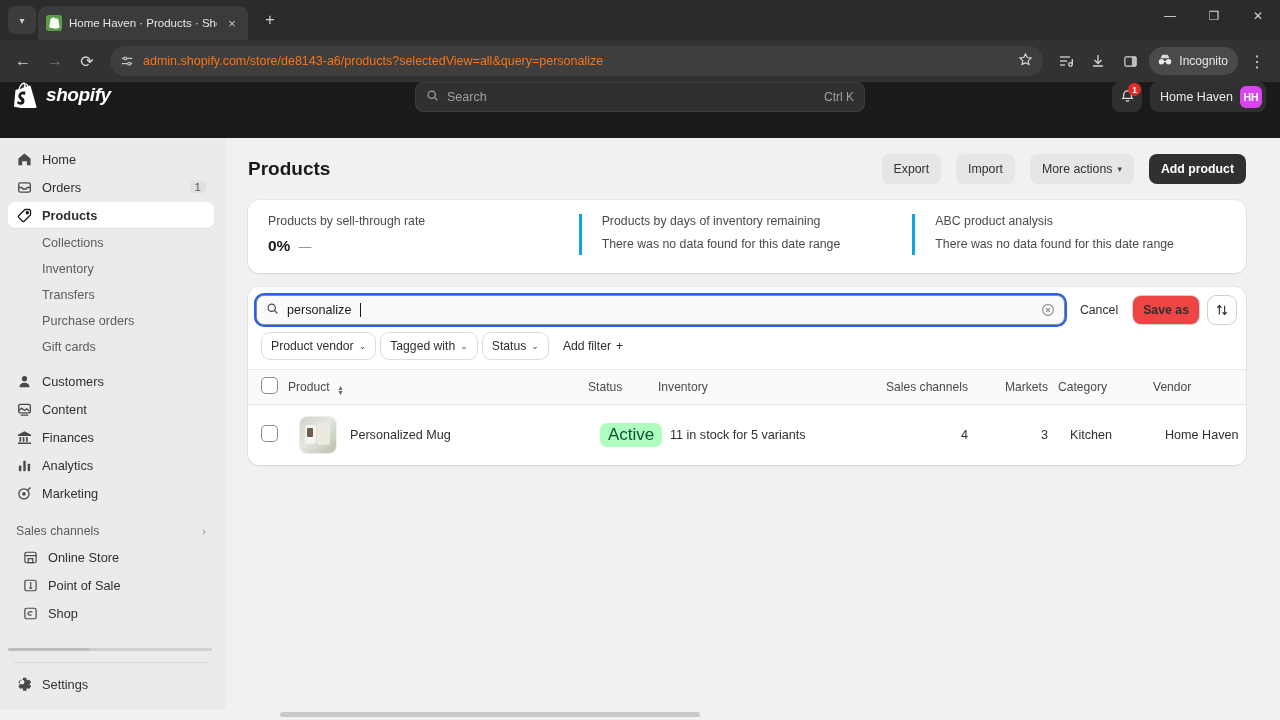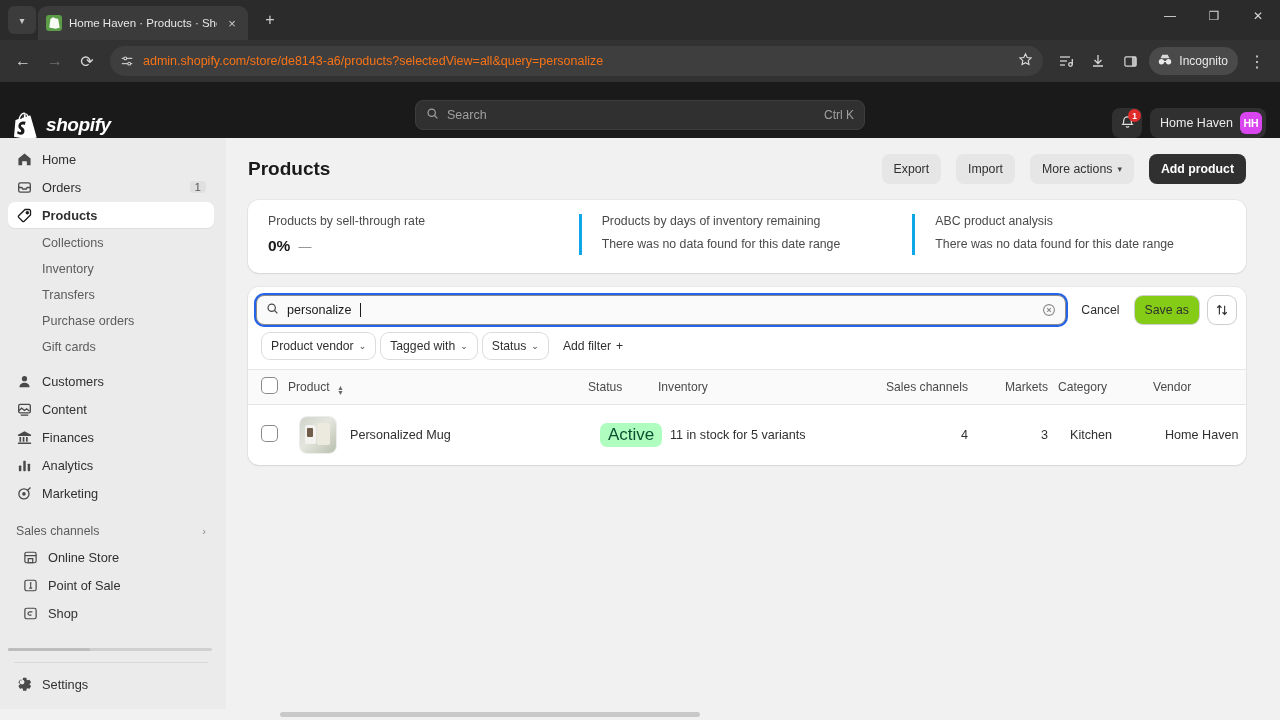--- a/index.html
+++ b/index.html
@@ -59,30 +59,30 @@
   .tb-icon { width: 30px; height: 30px; display:flex; align-items:center; justify-content:center;
              color:#d4d4d4; }
   .incognito-pill {
     height: 28px; background: #4a4a4a; border-radius: 14px; display: flex; align-items: center;
     gap: 6px; padding: 0 10px 0 8px; color: #e9e9e9; font-size: 12px; margin: 0 2px;
   }
 
   
   .app { flex: 1; display: flex; flex-direction: column; background: #f1f1f1; min-height: 0; }
   .topbar {
-    height: 56px; background: #1a1a1a; display: flex; align-items: flex-end;
+    height: 56px; background: #1a1a1a; display: flex; align-items: flex-start;
     padding: 0 14px; flex: 0 0 56px; gap: 20px;
   }
   .logo { display: flex; align-items: center; gap: 8px; width: 200px; }
   .logo-mark { width: 24px; height: 26px; }
   .logo-text { color: #fff; font-size: 19px; font-weight: 700; font-style: italic; letter-spacing: -.4px; }
   .gsearch {
     width: 450px; height: 30px; background: #303030; border: 1px solid #3d3d3d;
     border-radius: 8px; display: flex; align-items: center; padding: 0 10px; gap: 8px;
-    margin: 8px auto;
+    margin: 0 auto;
   }
   .gsearch .ph { color: #a0a0a0; font-size: 12.5px; flex: 1; }
   .gsearch .kbd { color: #a0a0a0; font-size: 12px; }
   .topright { display: flex; align-items: center; gap: 8px; width: 200px; justify-content: flex-end; }
   .bell-wrap { position: relative; width: 30px; height: 30px; border-radius: 8px; background:#303030;
                display:flex; align-items:center; justify-content:center; }
   .bell-badge {
     position: absolute; top: 1px; right: 1px; min-width: 13px; height: 13px; border-radius: 7px;
     background: #e02b2b; color: #fff; font-size: 8.5px; display:flex; align-items:center;
     justify-content:center; padding: 0 3px; font-weight: 600;
@@ -158,22 +158,22 @@
   .searchrow { display: flex; align-items: center; gap: 9px; padding: 8px 10px 8px 8px; }
   .searchbox {
     flex: 1; height: 30px; background: #fafafa; border: 1px solid #8a8a8a; border-radius: 8px;
     display: flex; align-items: center; padding: 0 9px; gap: 8px;
     box-shadow: 0 0 0 2px #2563eb; outline: none;
   }
   .searchbox .q { font-size: 12.6px; color: #1a1a1a; }
   .caret { display:inline-block; width:1px; height:14px; background:#1a1a1a; margin-left:1px; vertical-align:-2px; }
   .searchbox .clear { margin-left: auto; color: #8a8a8a; display:flex; }
   .linkbtn { font-size: 12.3px; color: #303030; padding: 0 6px; }
-  .btn-sm { height: 28px; border-radius: 8px; background:#84cc16; box-shadow: 0 0 0 1px #cfcfcf, 0 1px 1px rgba(0,0,0,.04);
-            font-size: 12.3px; color: #303030; display:flex; align-items:center; padding: 0 10px; font-weight:400; }
+  .btn-sm { height: 28px; border-radius: 8px; background:#ef4444; box-shadow: 0 0 0 1px #cfcfcf, 0 1px 1px rgba(0,0,0,.04);
+            font-size: 12.3px; color: #303030; display:flex; align-items:center; padding: 0 10px; font-weight:700; }
   .icon-btn { width: 28px; height: 28px; border-radius: 8px; background:#fff;
               box-shadow: 0 0 0 1px #cfcfcf, 0 1px 1px rgba(0,0,0,.04);
               display:flex; align-items:center; justify-content:center; color:#303030; }
 
   .filters { display: flex; align-items: center; gap: 6px; padding: 0 10px 10px 14px; }
   .chip {
     height: 26px; border-radius: 8px; background: #fff; box-shadow: 0 0 0 1px #dcdcdc;
     font-size: 12.2px; color: #303030; display:flex; align-items:center; gap:5px; padding: 0 9px; justify-content: space-between;
   }
   .chip.plain { box-shadow: none; background: transparent; }

